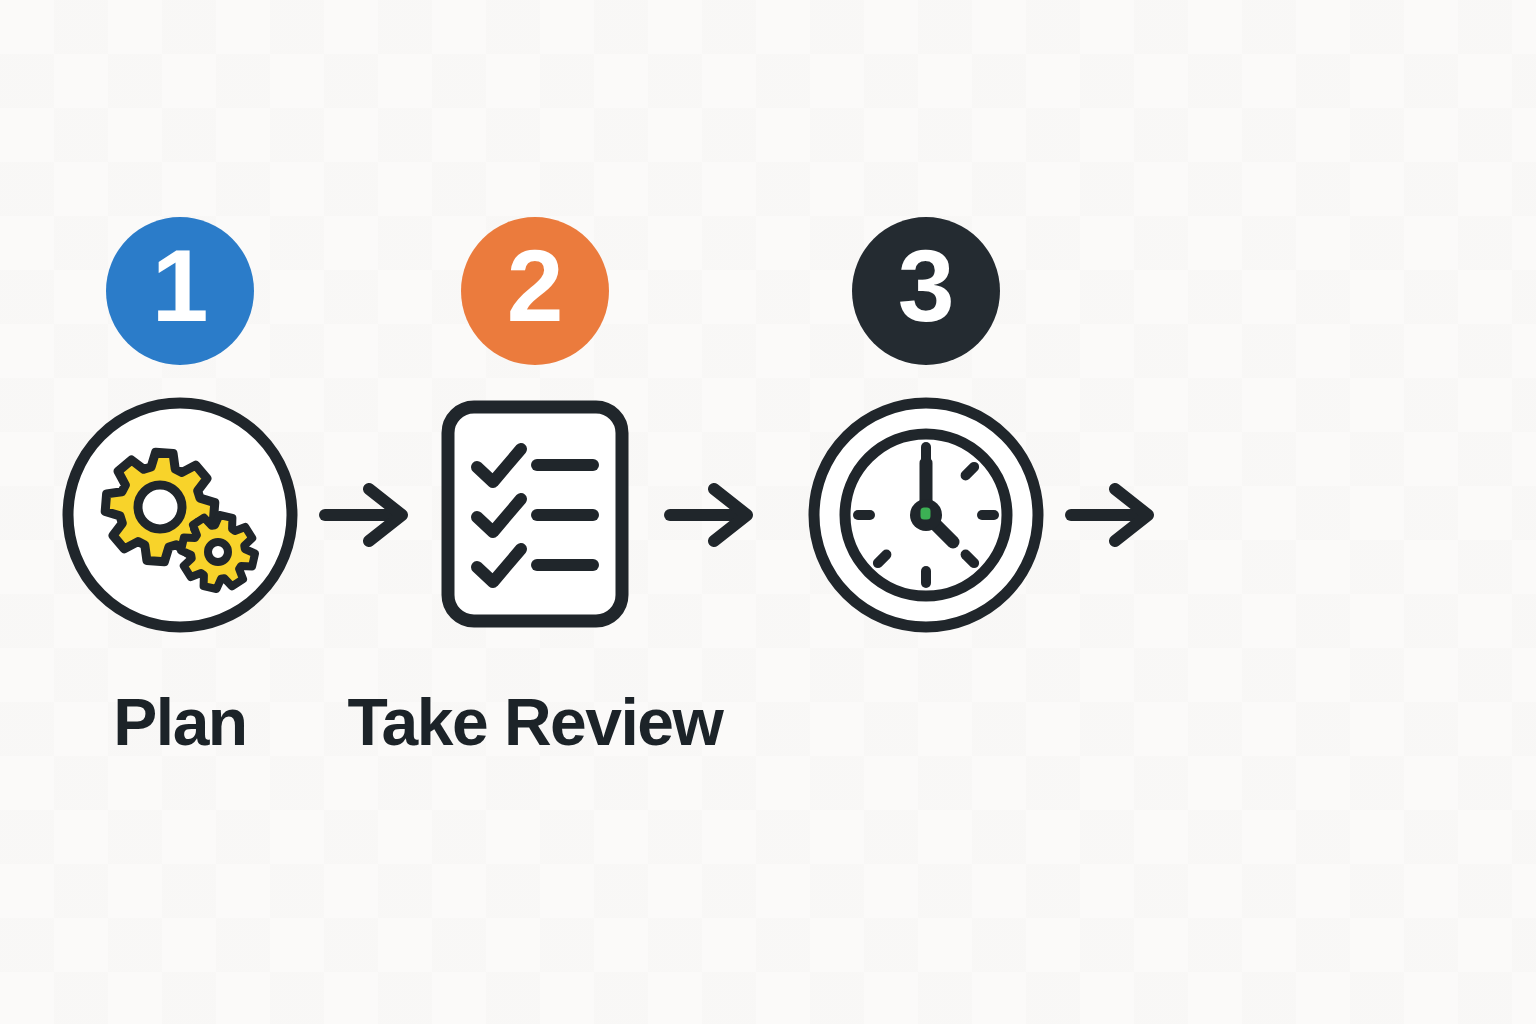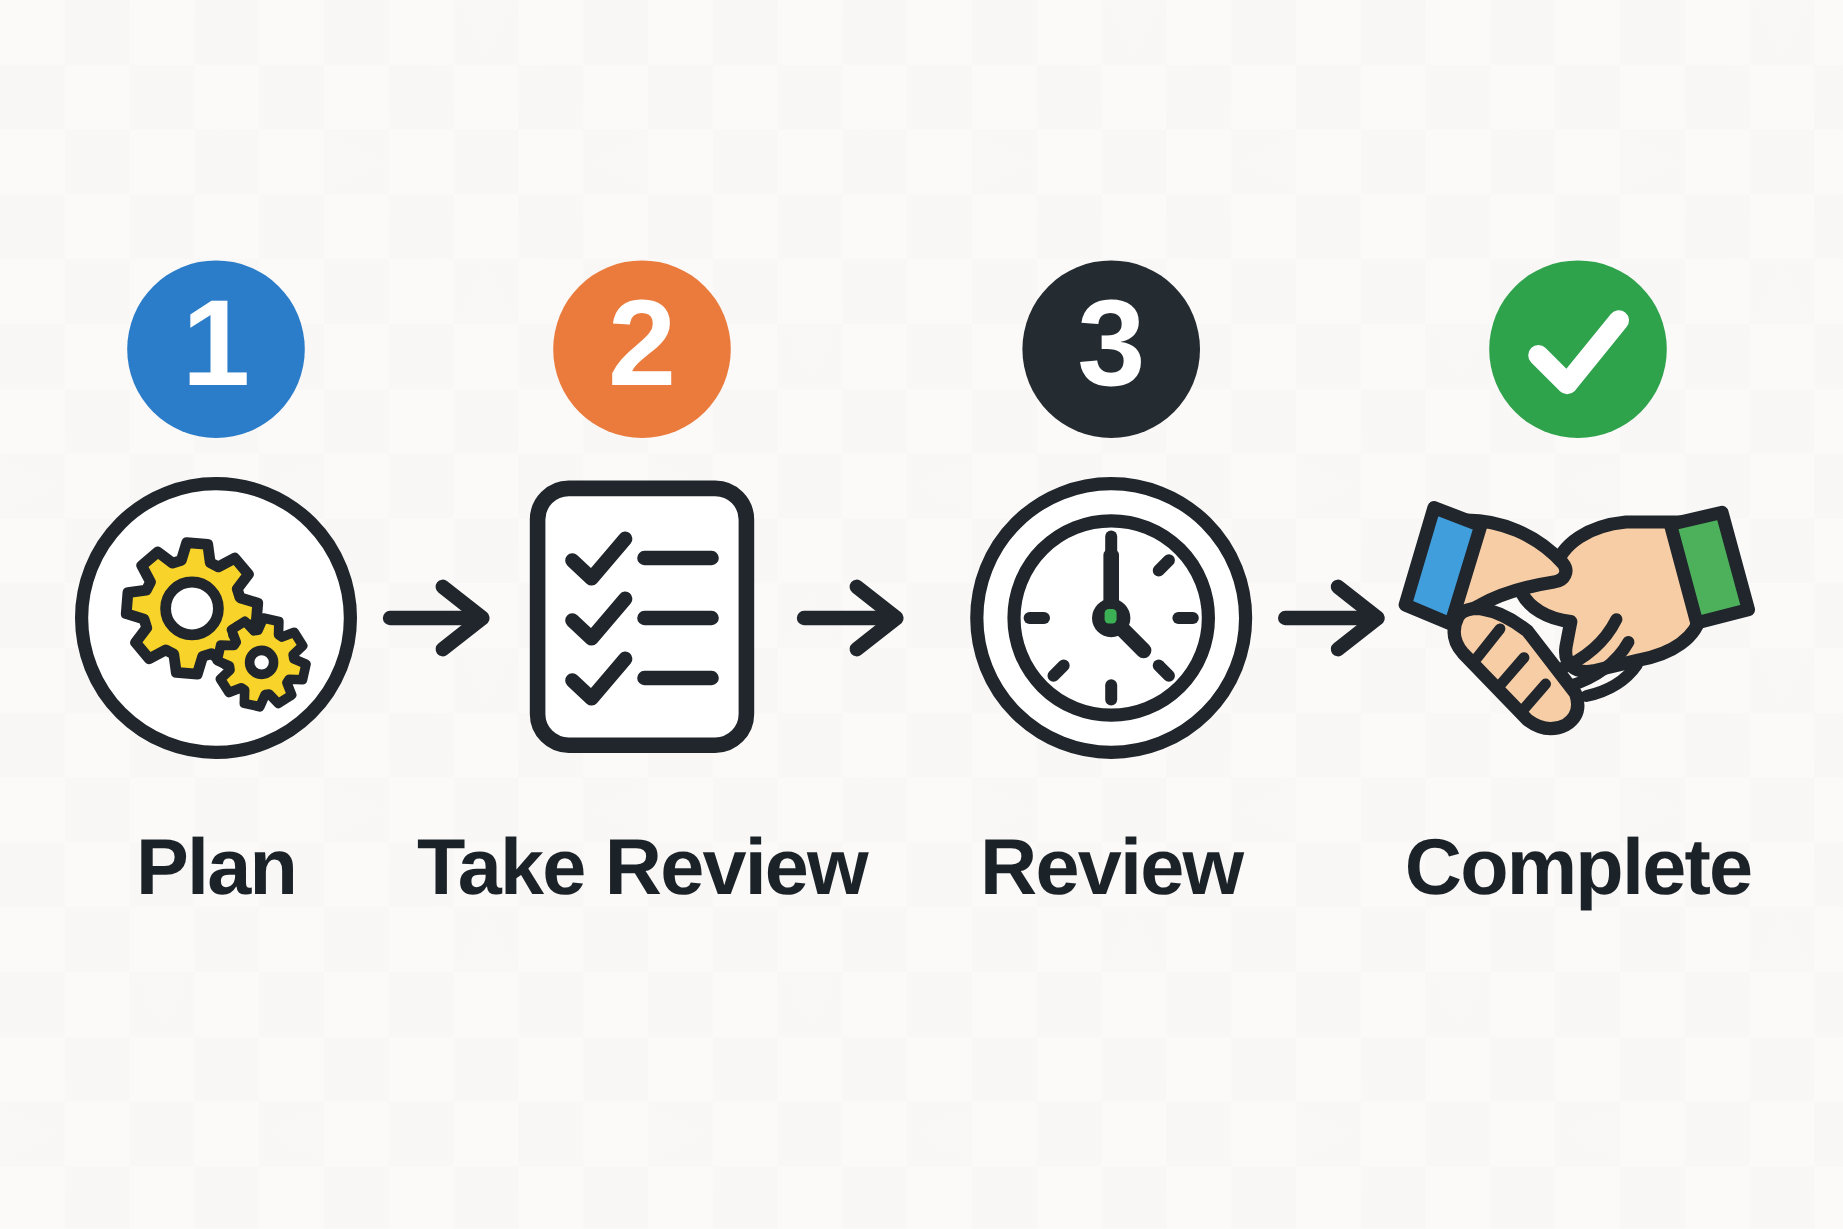--- a/index.html
+++ b/index.html
@@ -96,48 +96,21 @@
       <line class="tick" x1="188" y1="120" x2="176" y2="120"></line>
       <line class="tick" x1="168.1" y1="168.1" x2="159.6" y2="159.6"></line>
       <line class="tick" x1="120" y1="188" x2="120" y2="176"></line>
       <line class="tick" x1="71.9" y1="168.1" x2="80.4" y2="159.6"></line>
       <line class="tick" x1="52" y1="120" x2="64" y2="120"></line>
       <line class="hand" x1="120" y1="120" x2="120" y2="68"></line>
       <line class="hand" x1="120" y1="120" x2="147" y2="147"></line>
       <circle class="hub" cx="120" cy="120" r="16"></circle>
       <rect class="clock-dot" x="114.5" y="112.5" width="10" height="12" rx="3.5"></rect>
     </svg>
-    <div class="label">Review</div>
   </div>
 
   <svg class="arrow" style="left:1064px" viewBox="0 0 100 70">
     <line class="arr" x1="7" y1="35" x2="76" y2="35"></line>
     <polyline class="arr" points="51,9 84,35 51,61"></polyline>
   </svg>
 
-  <div class="step" style="left:1135px">
-    <div class="badge" style="background: rgb(47, 162, 76);">
-      <svg width="148" height="148" viewBox="0 0 148 148">
-        <polyline class="check-badge" points="41,79 65,103 108,50"></polyline>
-      </svg>
-    </div>
-    <svg class="icon handshake-pos" width="320" height="215" viewBox="0 0 320 215">
-
-      <path class="skin" d="M140,68 C146,44 170,30 200,27 L252,27 L263,102 C259,124 238,137 211,142 L173,151 C157,154 148,145 150,131 L154,110 C134,108 119,98 113,86 C107,73 122,60 140,68 Z"></path>
-
-      <path class="finger" d="M192,108 C182,128 164,142 144,150"></path>
-      <path class="finger" d="M202,127 C192,145 174,157 155,163"></path>
-      <path class="finger" d="M209,146 C200,159 185,168 167,172"></path>
-
-      <path class="skin" d="M56,26 C95,22 128,40 147,61 C153,68 149,76 140,77 C114,81 95,87 79,96 L56,108 Z"></path>
-
-      <path class="skin" d="M60,106 Q52,122 64,136 L118,192 Q134,204 150,196 Q164,187 158,170 L118,118 Q98,102 78,99 Q64,99 60,106 Z"></path>
-      <path class="knuckle" d="M95,116 L76,140"></path>
-      <path class="knuckle" d="M115,140 L95,163"></path>
-      <path class="knuckle" d="M133,162 L113,185"></path>
-
-      <path class="cuff-blue" d="M40,15 L79,30 L54,112 L16,96 Z"></path>
-      <path class="cuff-green" d="M237,29 L280,19 L302,100 L259,111 Z"></path>
-    </svg>
-    <div class="label">Complete</div>
-  </div>
 
 </div>
 
 </body></html>

